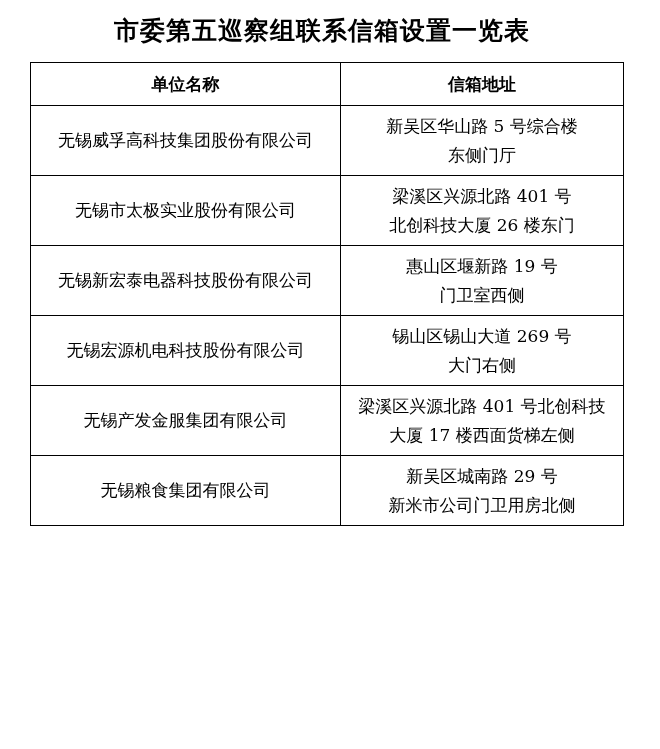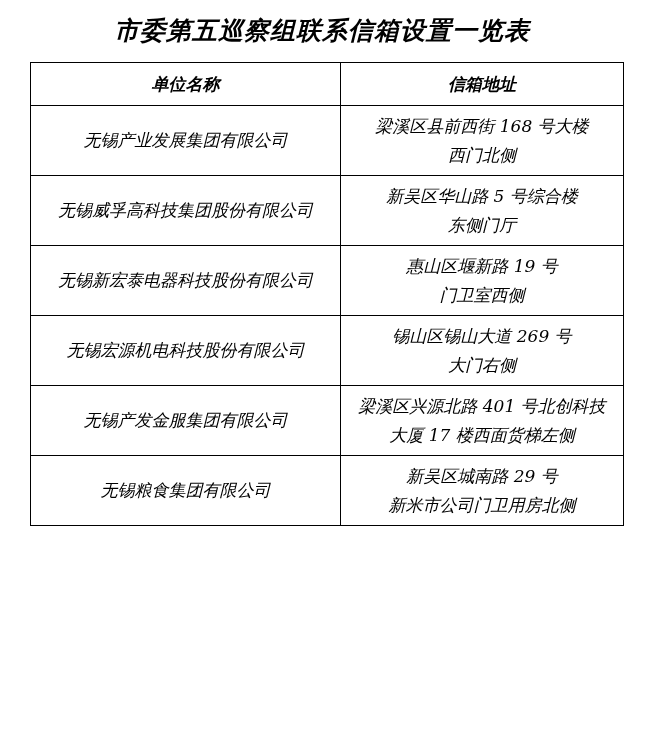--- a/index.html
+++ b/index.html
@@ -8,21 +8,20 @@
     height: 749px;
     background: #ffffff;
     font-family: "DejaVu Serif", "Liberation Serif", serif;
     color: #000000;
   }
   .page {
     width: 644px;
     height: 749px;
     position: relative;
     overflow: hidden;
-    font-style: italic;
   }
   .doc-title {
     position: absolute;
     top: 14px;
     left: 0;
     width: 100%;
     text-align: center;
     font-size: 25px;
     font-weight: bold;
     letter-spacing: 1px;
@@ -71,31 +70,31 @@
       <col class="c-addr">
     </colgroup>
     <thead>
       <tr>
         <th>单位名称</th>
         <th>信箱地址</th>
       </tr>
     </thead>
     <tbody>
       <tr>
-        <td>无锡产业发展集团有限公司</td>
-        <td>
-          <div class="addr-line">梁溪区县前西街 168 号大楼</div>
-          <div class="addr-line">西门北侧</div>
-        </td>
-      </tr>
-      <tr>
         <td>无锡威孚高科技集团股份有限公司</td>
         <td>
           <div class="addr-line">新吴区华山路 5 号综合楼</div>
           <div class="addr-line">东侧门厅</div>
+        </td>
+      </tr>
+      <tr>
+        <td>无锡市太极实业股份有限公司</td>
+        <td>
+          <div class="addr-line">梁溪区兴源北路 401 号</div>
+          <div class="addr-line">北创科技大厦 26 楼东门</div>
         </td>
       </tr>
       <tr>
         <td>无锡新宏泰电器科技股份有限公司</td>
         <td>
           <div class="addr-line">惠山区堰新路 19 号</div>
           <div class="addr-line">门卫室西侧</div>
         </td>
       </tr>
       <tr>

